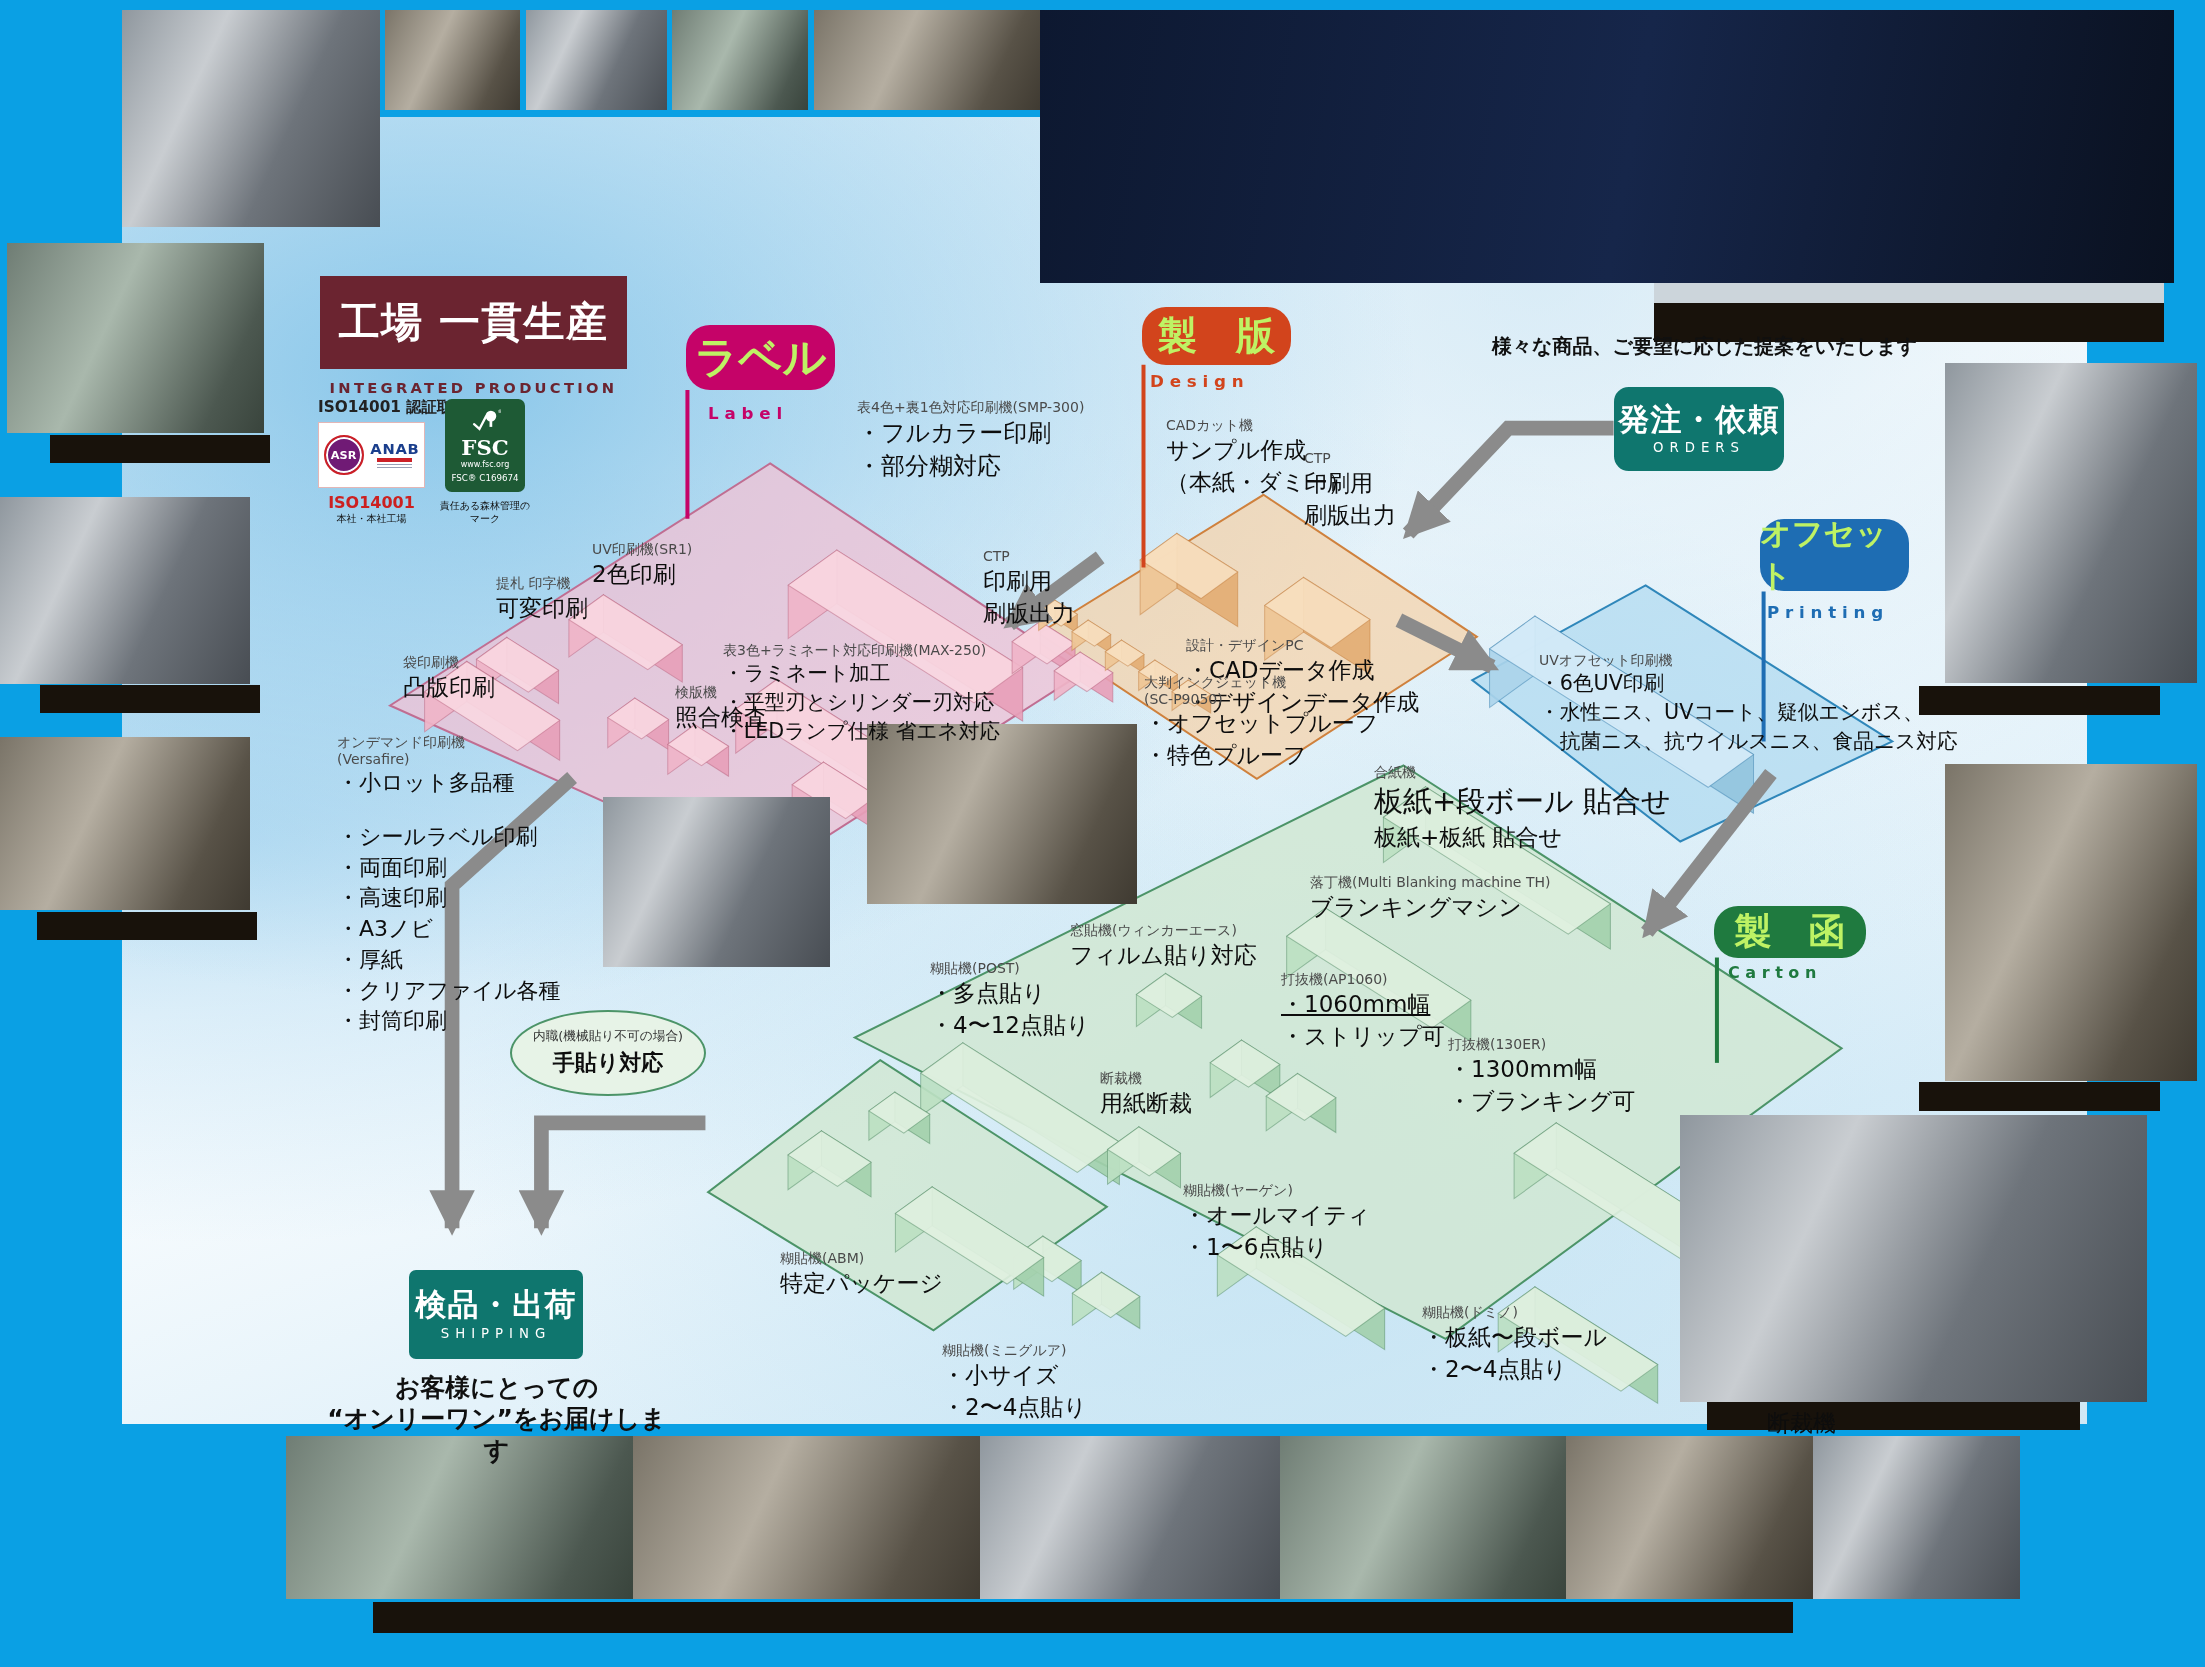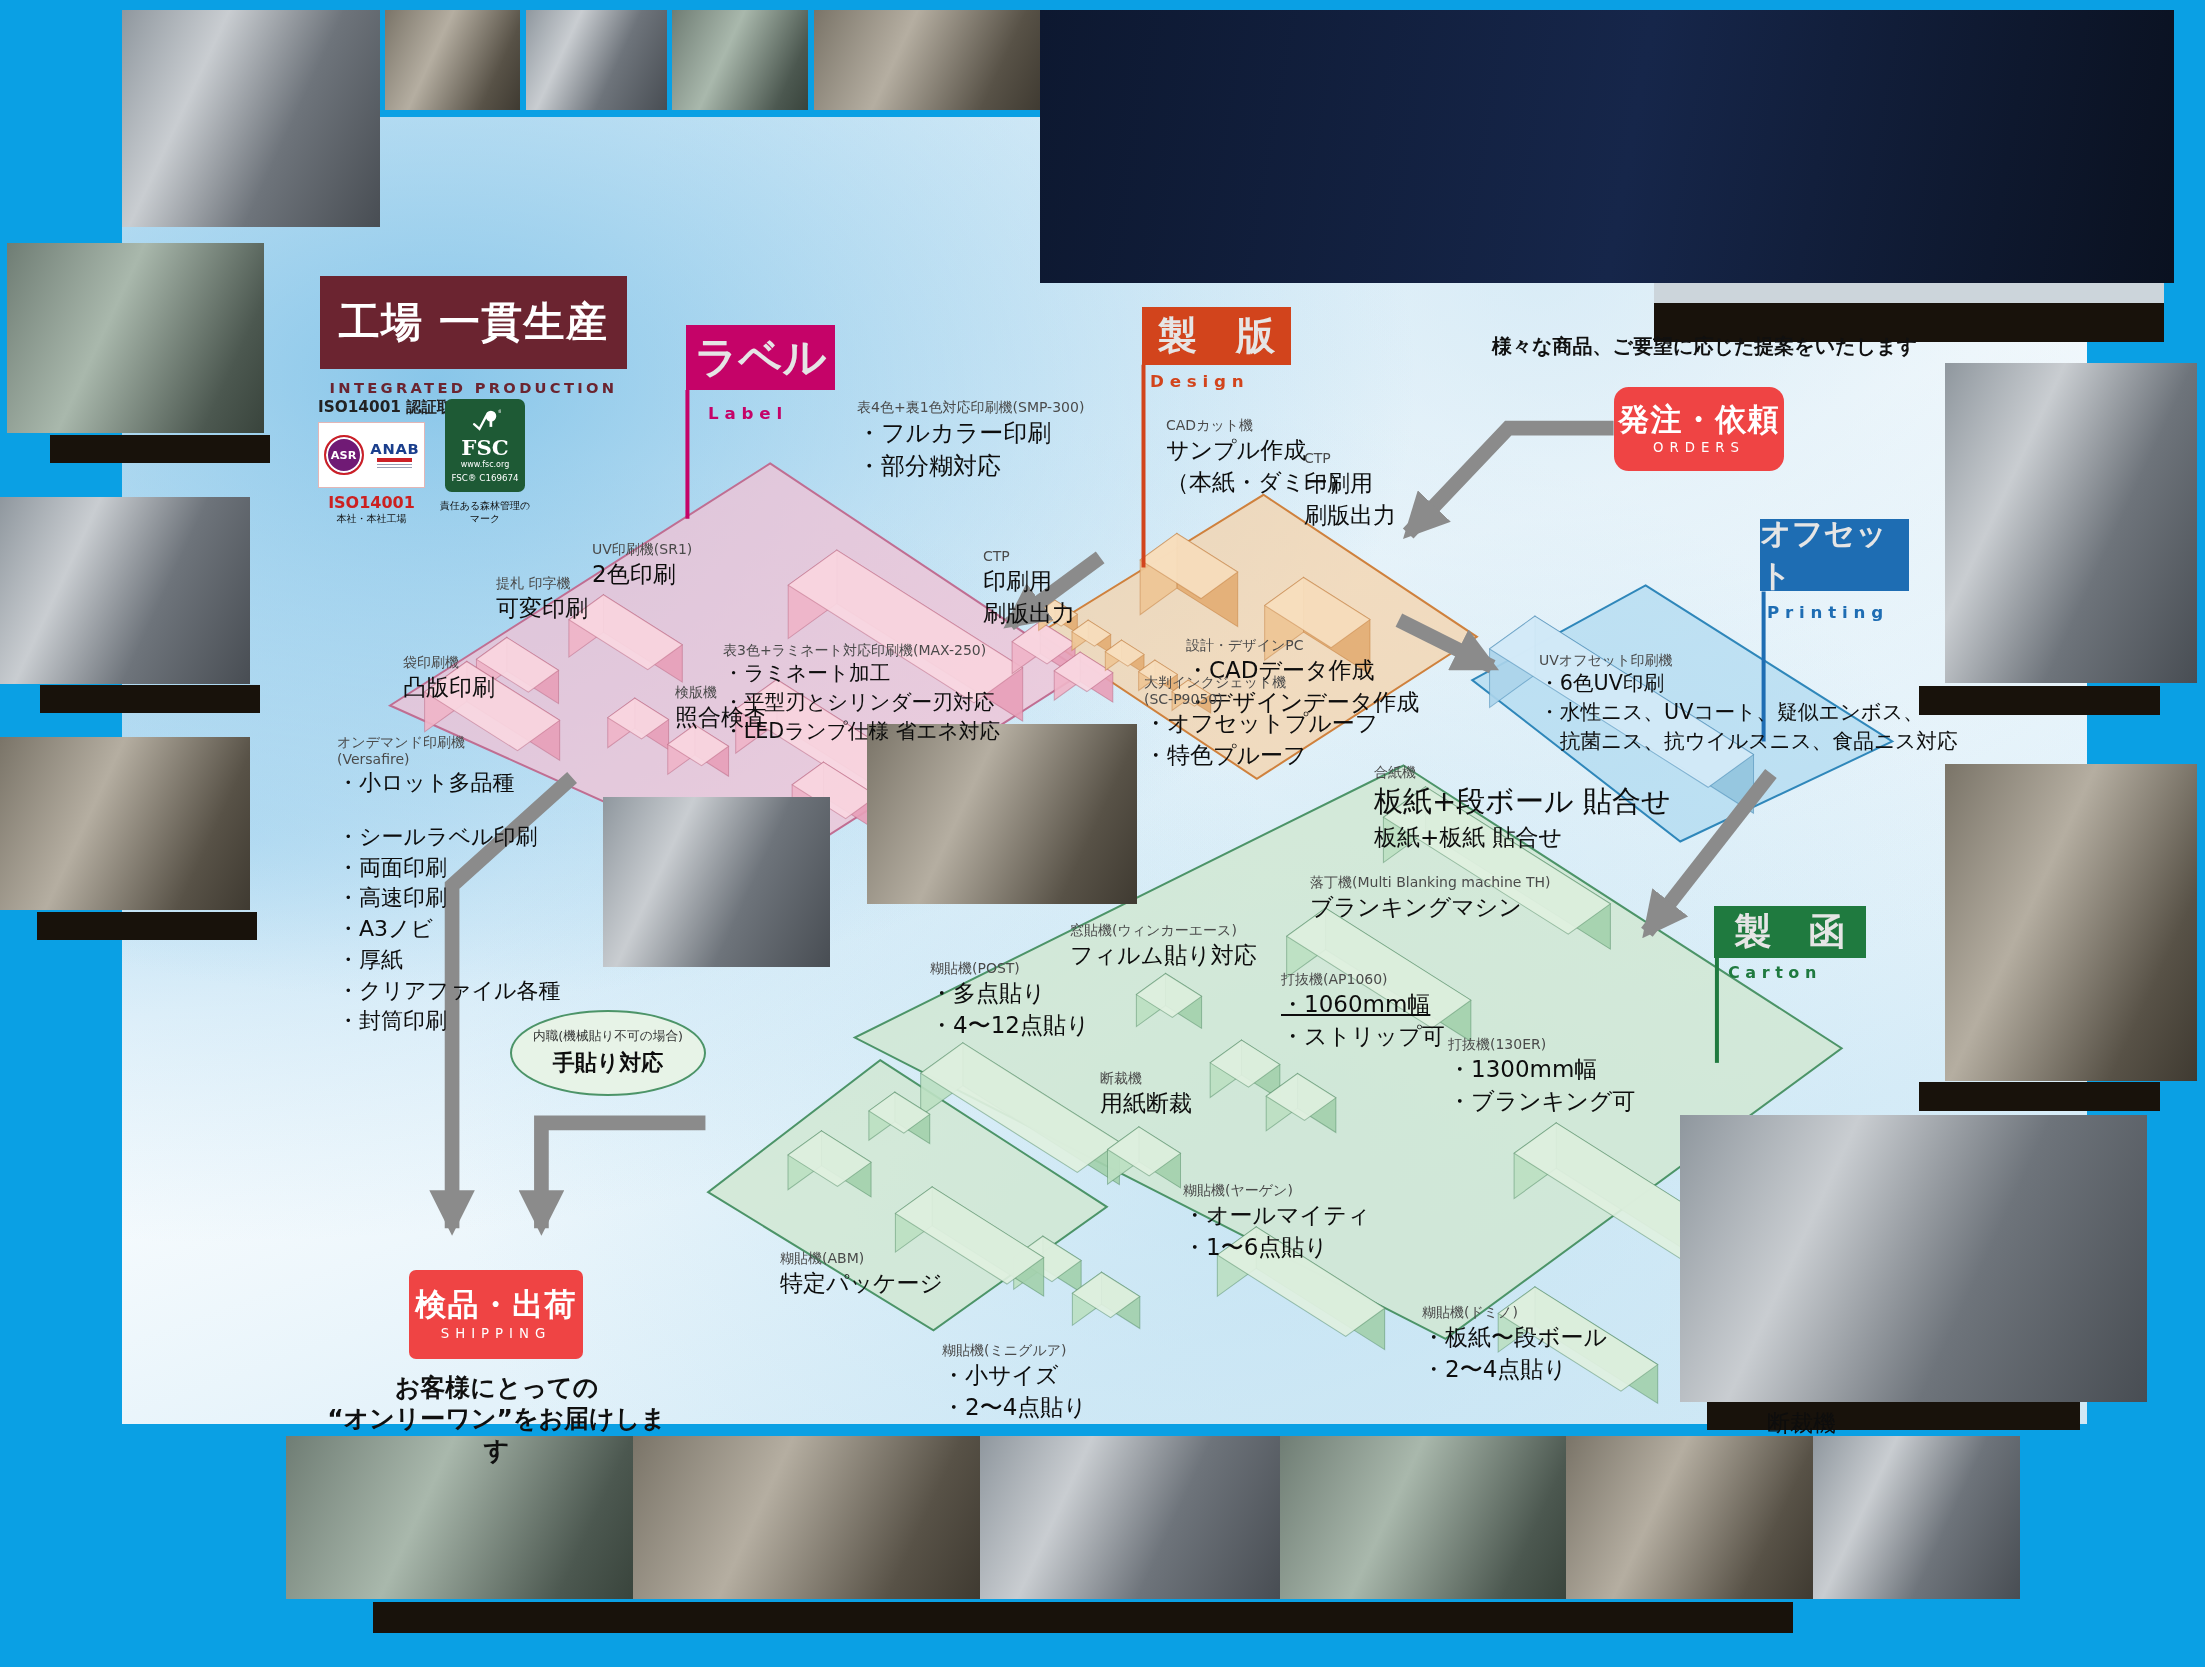--- a/index.html
+++ b/index.html
@@ -16,23 +16,23 @@
   .shadowbar{position:absolute;background:#18120b;z-index:3;}
   .strip{position:absolute;background:#ccd5db;z-index:3;}
   .photo{position:absolute;z-index:4;}
   .pv1{background:linear-gradient(115deg,#8f979e 0%,#c9cdd1 30%,#6e747b 62%,#484d53 100%);}
   .pv2{background:linear-gradient(100deg,#0d1830,#16264a 52%,#0a1120);}
   .pv3{background:linear-gradient(115deg,#7a7468,#b5aea1 38%,#585247 78%,#3f3a31);}
   .pv4{background:linear-gradient(115deg,#6f7d74,#a9b8ac 40%,#4c5850 82%,#39443c);}
   .machine{position:absolute;z-index:6;}
   .machine .cap{font-size:14px;color:#4a4a4a;line-height:1.18;white-space:nowrap;}
   .machine .ln{white-space:nowrap;color:#0d0d0d;line-height:1.34;font-weight:500;margin-top:1.3px;}
-  .flag{position:absolute;color:#e5e5e5;display:flex;align-items:center;justify-content:center;font-weight:600;z-index:7;}
+  .flag{position:absolute;color:#bef264;display:flex;align-items:center;justify-content:center;font-weight:600;z-index:7;border-radius:24px;}
   .flag-en{position:absolute;font-weight:600;z-index:7;white-space:nowrap;}
-  .rnode{position:absolute;background:#ef4444;border-radius:14.7px;color:#fff;text-align:center;z-index:7;display:flex;flex-direction:column;align-items:center;justify-content:center;}
+  .rnode{position:absolute;background:#0f766e;border-radius:14.7px;color:#fff;text-align:center;z-index:7;display:flex;flex-direction:column;align-items:center;justify-content:center;}
   .rnode .ja{font-weight:600;letter-spacing:1.3px;line-height:1;}
   .rnode .en{letter-spacing:6px;margin-top:6.7px;line-height:1;}
   #title-box{position:absolute;left:320px;top:276px;width:307px;height:93px;background:#6b2430;color:#fff;
     display:flex;align-items:center;justify-content:center;font-size:41px;font-weight:600;letter-spacing:1.3px;z-index:7;}
   #title-en{position:absolute;left:320px;top:379px;width:307px;text-align:center;color:#6b2430;font-size:14.7px;letter-spacing:3.3px;font-weight:600;z-index:6;}
   #tagline{position:absolute;left:1492px;top:333px;font-size:20px;font-weight:600;color:#101010;white-space:nowrap;z-index:6;}
   #iso-heading{position:absolute;left:318px;top:397px;font-size:15.3px;font-weight:600;color:#222;z-index:6;white-space:nowrap;}
   #cert-box{position:absolute;left:318px;top:422px;width:105px;height:64px;background:#fff;border:1.3px solid #e3b6b6;z-index:6;display:flex;align-items:center;justify-content:center;gap:6.7px;}
   #asr-logo{width:36px;height:36px;border-radius:50%;background:#701a75;border:2px solid #cc2026;box-shadow:inset 0 0 0 2px #fff;color:#fff;display:flex;align-items:center;justify-content:center;font-size:11.3px;font-weight:700;}
   #anab-logo{display:flex;flex-direction:column;align-items:center;}

